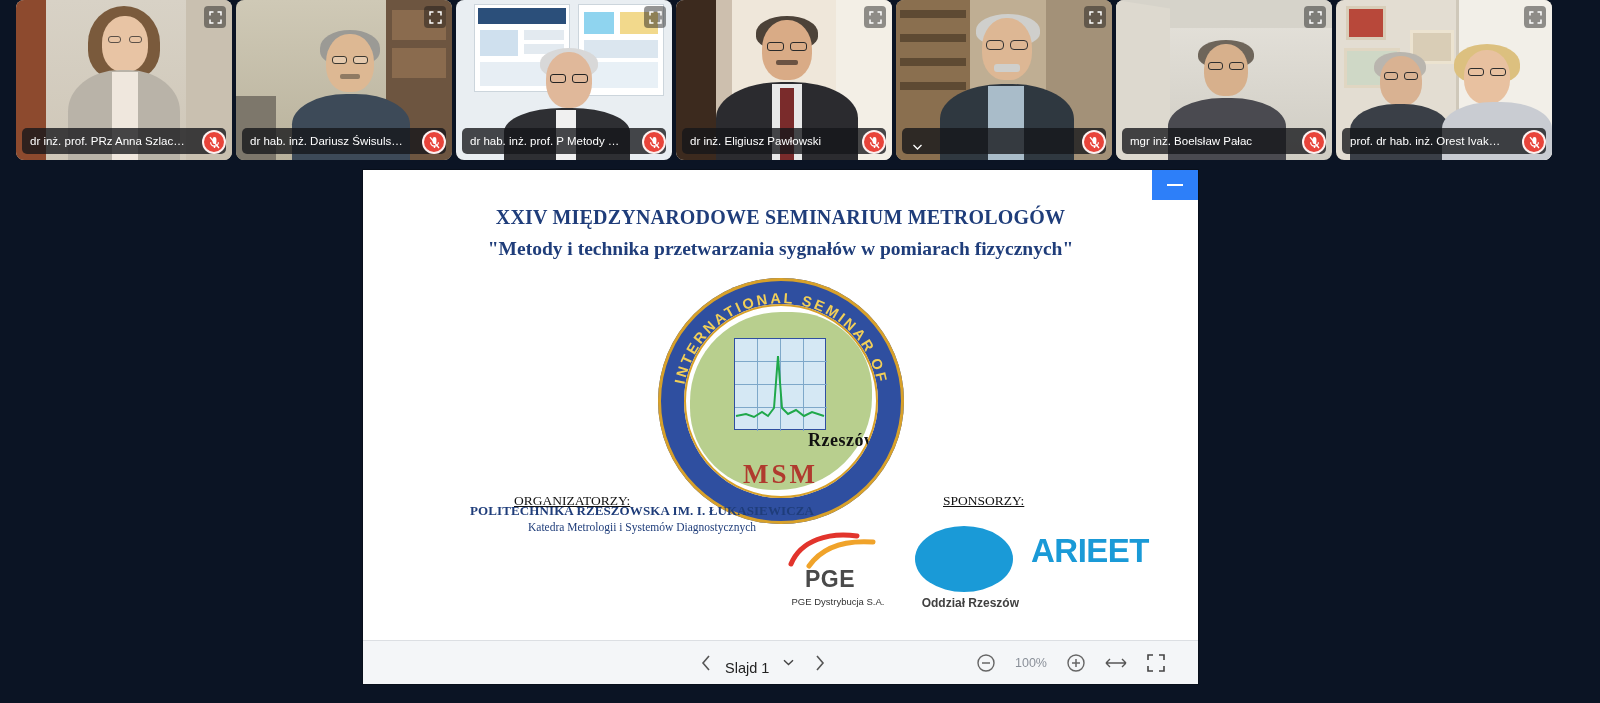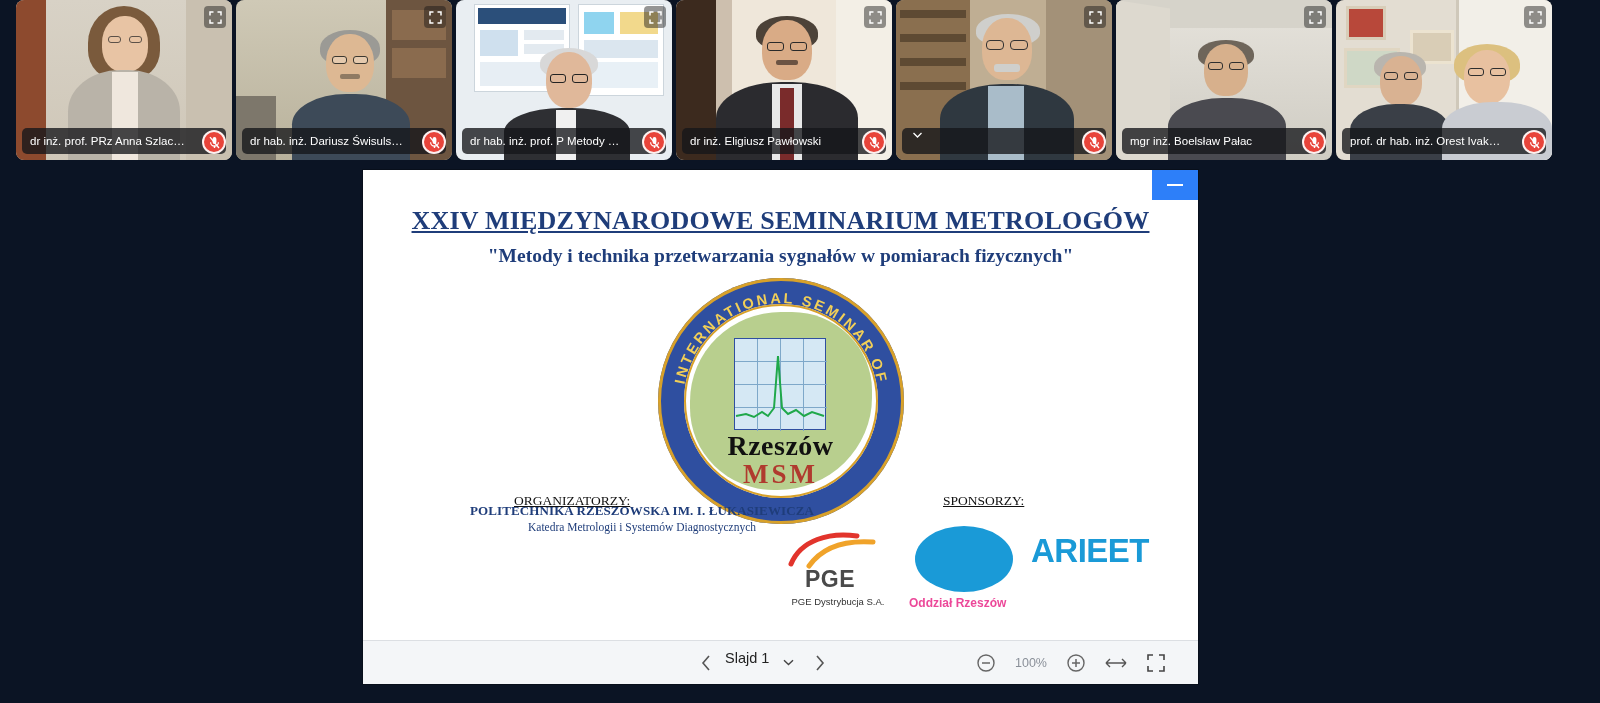--- a/index.html
+++ b/index.html
@@ -46,21 +46,21 @@
     z-index: 5;
   }
   .expand-btn svg { display:block; }
   .namebar {
     position: absolute;
     left: 6px; right: 6px; bottom: 6px;
     height: 26px;
     border-radius: 5px;
     background: rgba(20,22,26,0.78);
     display: flex;
-    align-items: flex-start;
+    align-items: flex-end;
     padding: 0 4px 0 8px;
     z-index: 6;
   }
   .namebar .nm {
     color: #fff;
     font-size: 11.5px;
     white-space: nowrap;
     overflow: hidden;
     text-overflow: ellipsis;
     flex: 1 1 auto;
@@ -121,24 +121,23 @@
     z-index: 9;
   }
   .minimize-btn .bar {
     width: 16px; height: 2px; background: #fff;
   }
   .slide-title {
     text-align: center;
     color: #1f3d7a;
     font-family: "Liberation Serif", serif;
     font-weight: bold;
-    font-size: 26px;
+    font-size: 20px;
     letter-spacing: 0.2px;
     margin-top: 36px;
-    text-decoration: underline;
   }
   .slide-sub {
     text-align: center;
     color: #1f3d7a;
     font-family: "Liberation Serif", serif;
     font-weight: bold;
     font-size: 19.5px;
     margin-top: 9px;
   }
 
@@ -182,24 +181,24 @@
     background: #7ea8c9;
   }
   .logo-peak {
     position: absolute;
     left: 50px; top: 34px;
     width: 92px; height: 92px;
   }
   .logo-word {
     position: absolute;
     left: 0; right: 0; top: 126px;
-    text-align: center;
+    text-align: right;
     font-family: "Liberation Serif", serif;
     font-weight: bold;
-    font-size: 28px;
+    font-size: 18px;
     color: #111;
     letter-spacing: 0.5px;
   }
   .logo-msm {
     position: absolute;
     left: 0; right: 0; bottom: 8px;
     text-align: center;
     font-family: "Liberation Serif", serif;
     font-weight: bold;
     font-size: 27px;
@@ -264,24 +263,24 @@
     position: absolute; left: 0; top: 8px; width: 110px;
     text-align: center;
     font-family: "Liberation Serif", serif;
     font-weight: bold;
     font-size: 36px;
     color: #fff;
     letter-spacing: 1px;
   }
   .slp-sub {
     position: absolute; left: 0; top: 70px; width: 110px;
-    text-align: left;
+    text-align: right;
     font-weight: bold;
     font-size: 12px;
-    color: #ec4899;
+    color: #404040;
   }
   .arieet {
     position: absolute; left: 248px; top: 6px; width: 160px; height: 84px;
   }
   .arieet-word {
     position: absolute; left: 0; top: 0;
     font-family: "Liberation Sans", sans-serif;
     font-weight: bold;
     font-size: 33px;
     color: #1a9ad7;
@@ -301,21 +300,21 @@
     left: 0; bottom: 0;
     width: 835px; height: 44px;
     background: #f4f6f8;
     border-top: 1px solid #dcdfe3;
     display: flex;
     align-items: center;
   }
   .bar-center {
     position: absolute;
     left: 330px;
-    display: flex; align-items: flex-start; gap: 6px;
+    display: flex; align-items: flex-end; gap: 6px;
   }
   .bar-right {
     position: absolute;
     left: 610px;
     display: flex; align-items: center; gap: 14px;
   }
   .icon-btn {
     width: 26px; height: 26px;
     display: flex; align-items: center; justify-content: center;
     cursor: pointer;

